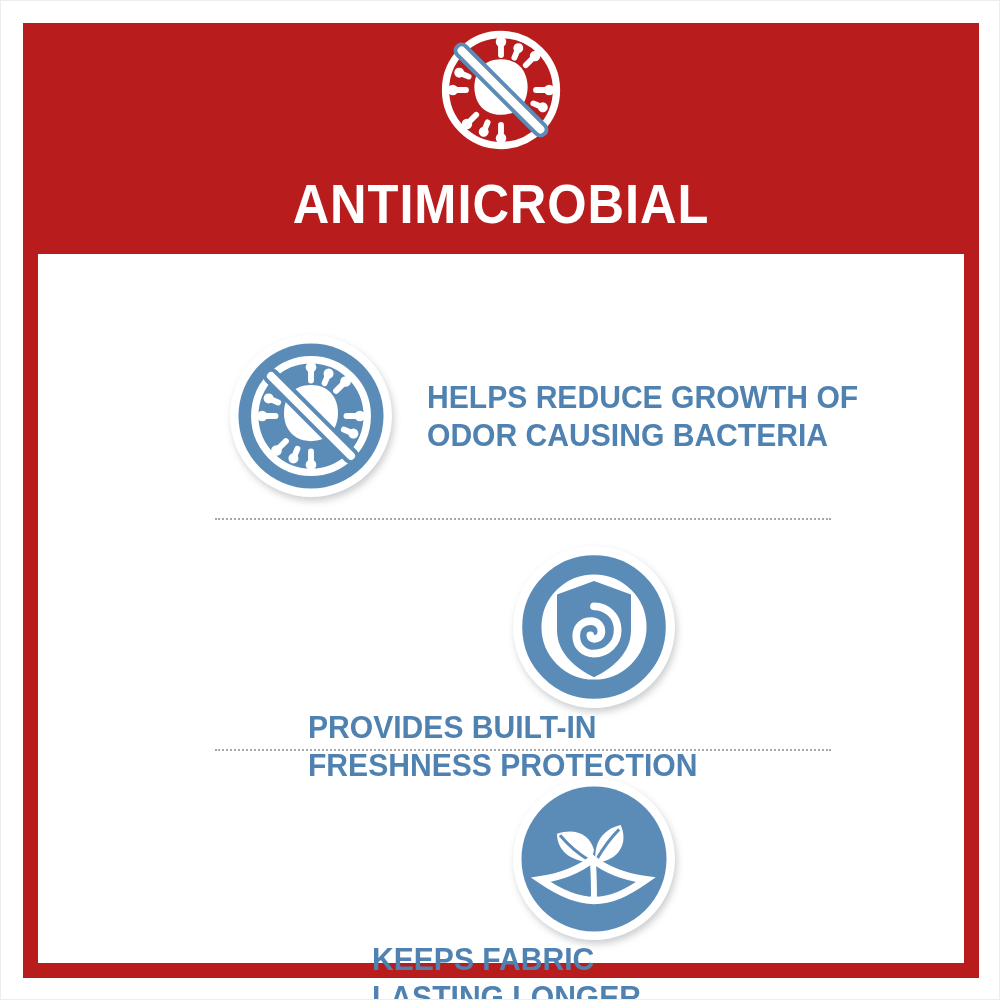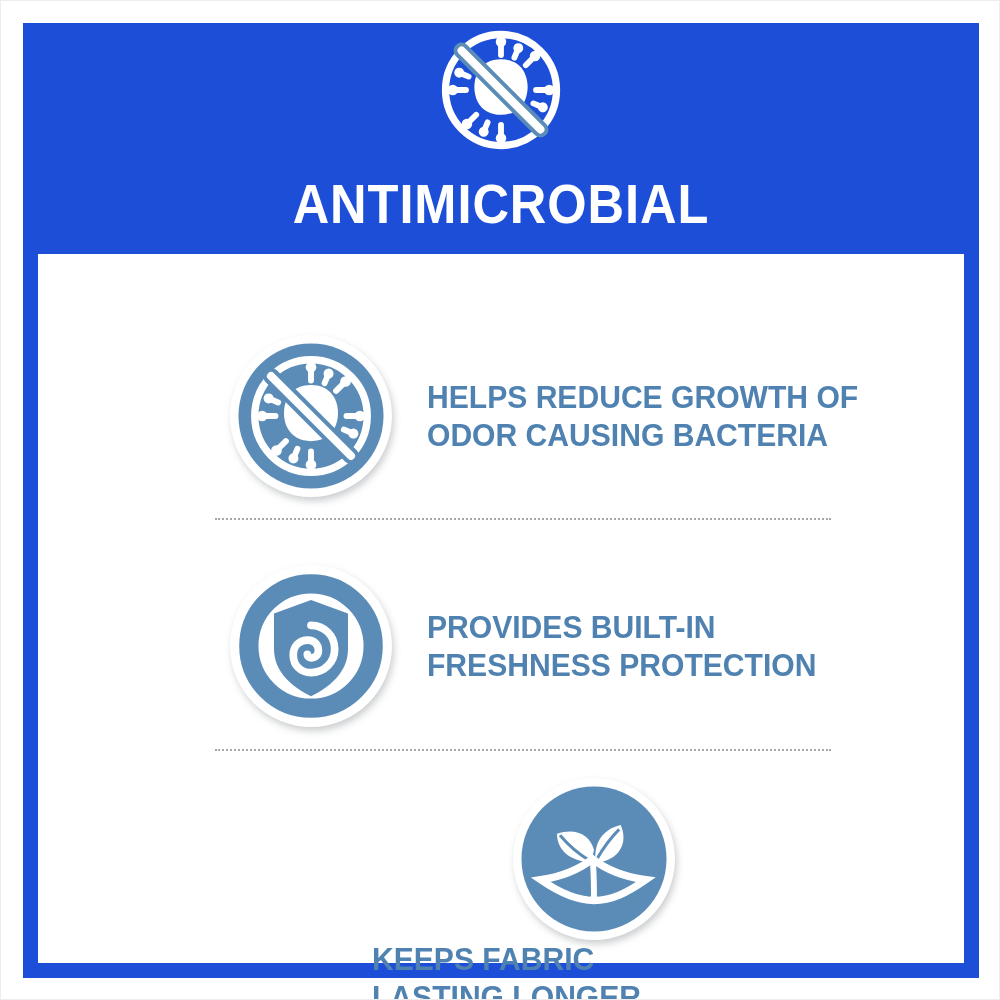--- a/index.html
+++ b/index.html
@@ -22,21 +22,21 @@
     overflow: hidden;
   }
 
   
   .frame {
     position: absolute;
     left: 22px;
     top: 22px;
     width: 956px;
     height: 955px;
-    background: #1d4ed8;
+    background: #b91c1c;
     box-sizing: border-box;
   }
 
   
   .banner {
     position: absolute;
     left: 0;
     top: 0;
     width: 100%;
     height: 231px;
@@ -92,21 +92,21 @@
 
   .row {
     position: absolute;
     left: 0;
     width: 100%;
     height: 200px;
     display: flex;
     align-items: center;
   }
   .row-1 { top: 62px; }
-  .row-2 { top: 292px; }
+  .row-2 { top: 292px; flex-direction: column; }
   .row-3 { top: 524px; flex-direction: column; }
 
   .badge-wrap {
     position: relative;
     width: 175px;
     margin-left: 185px;
     flex: 0 0 auto;
     display: flex;
     align-items: center;
     justify-content: center;

